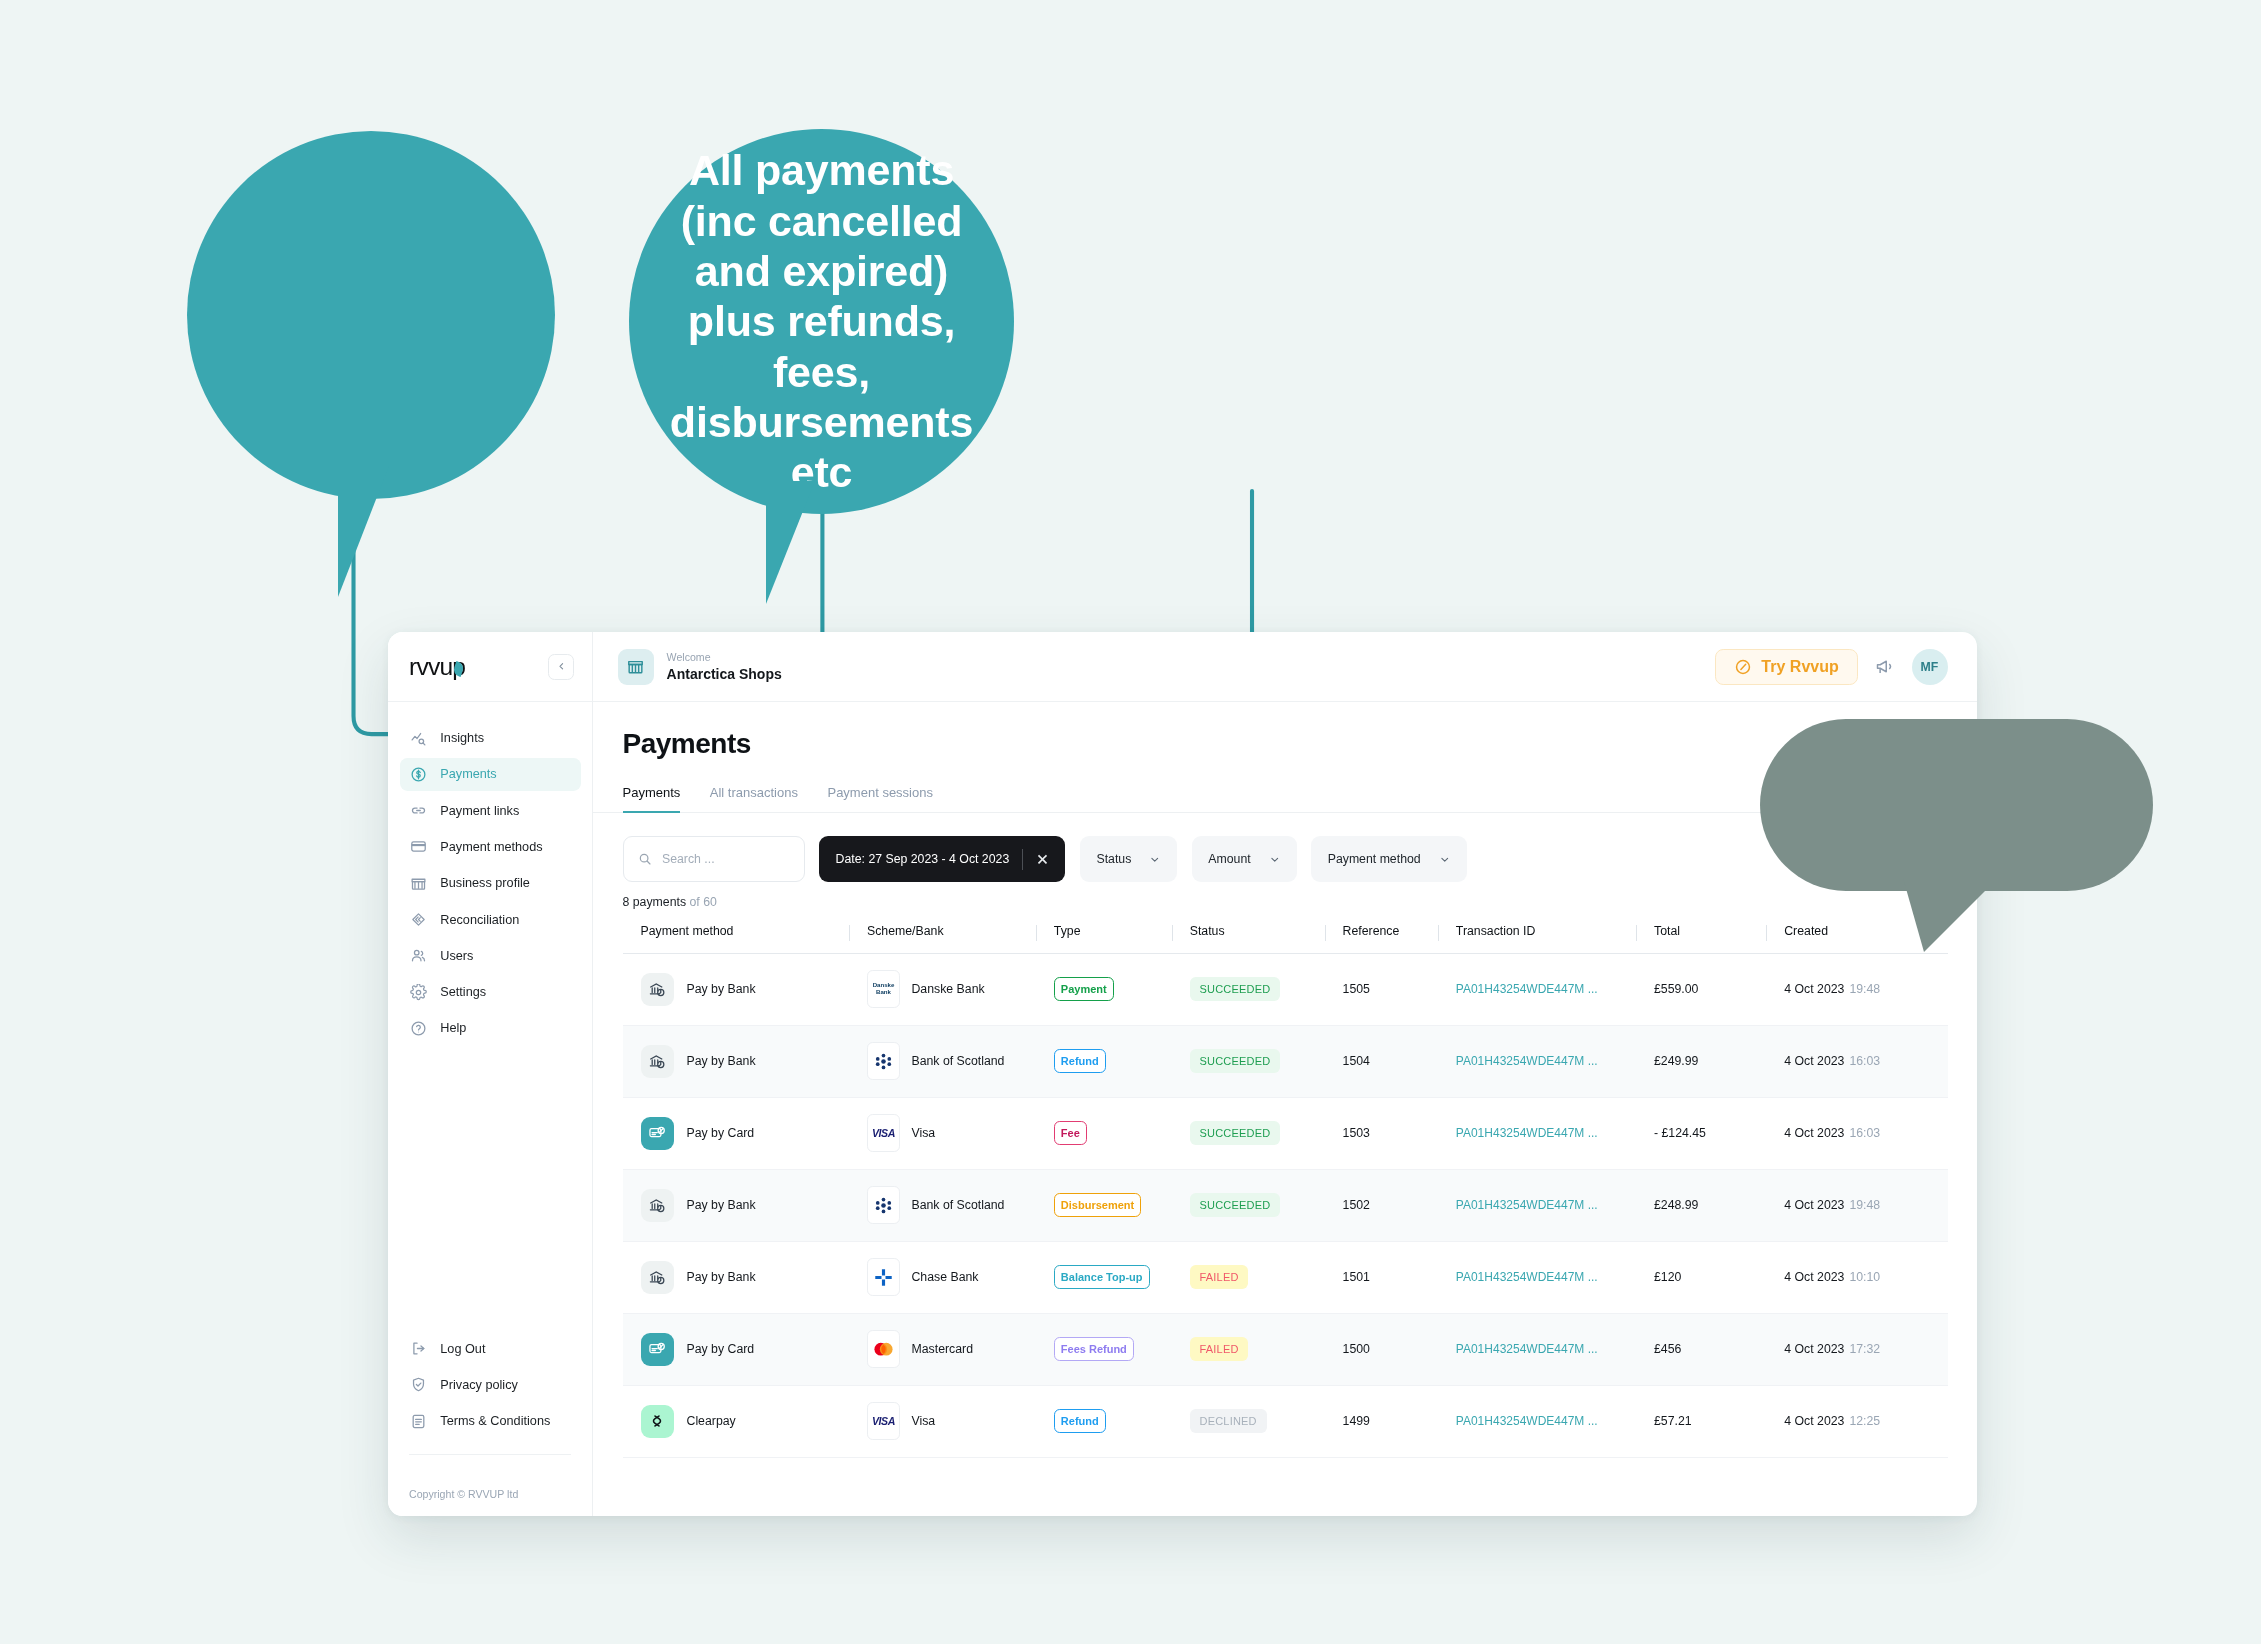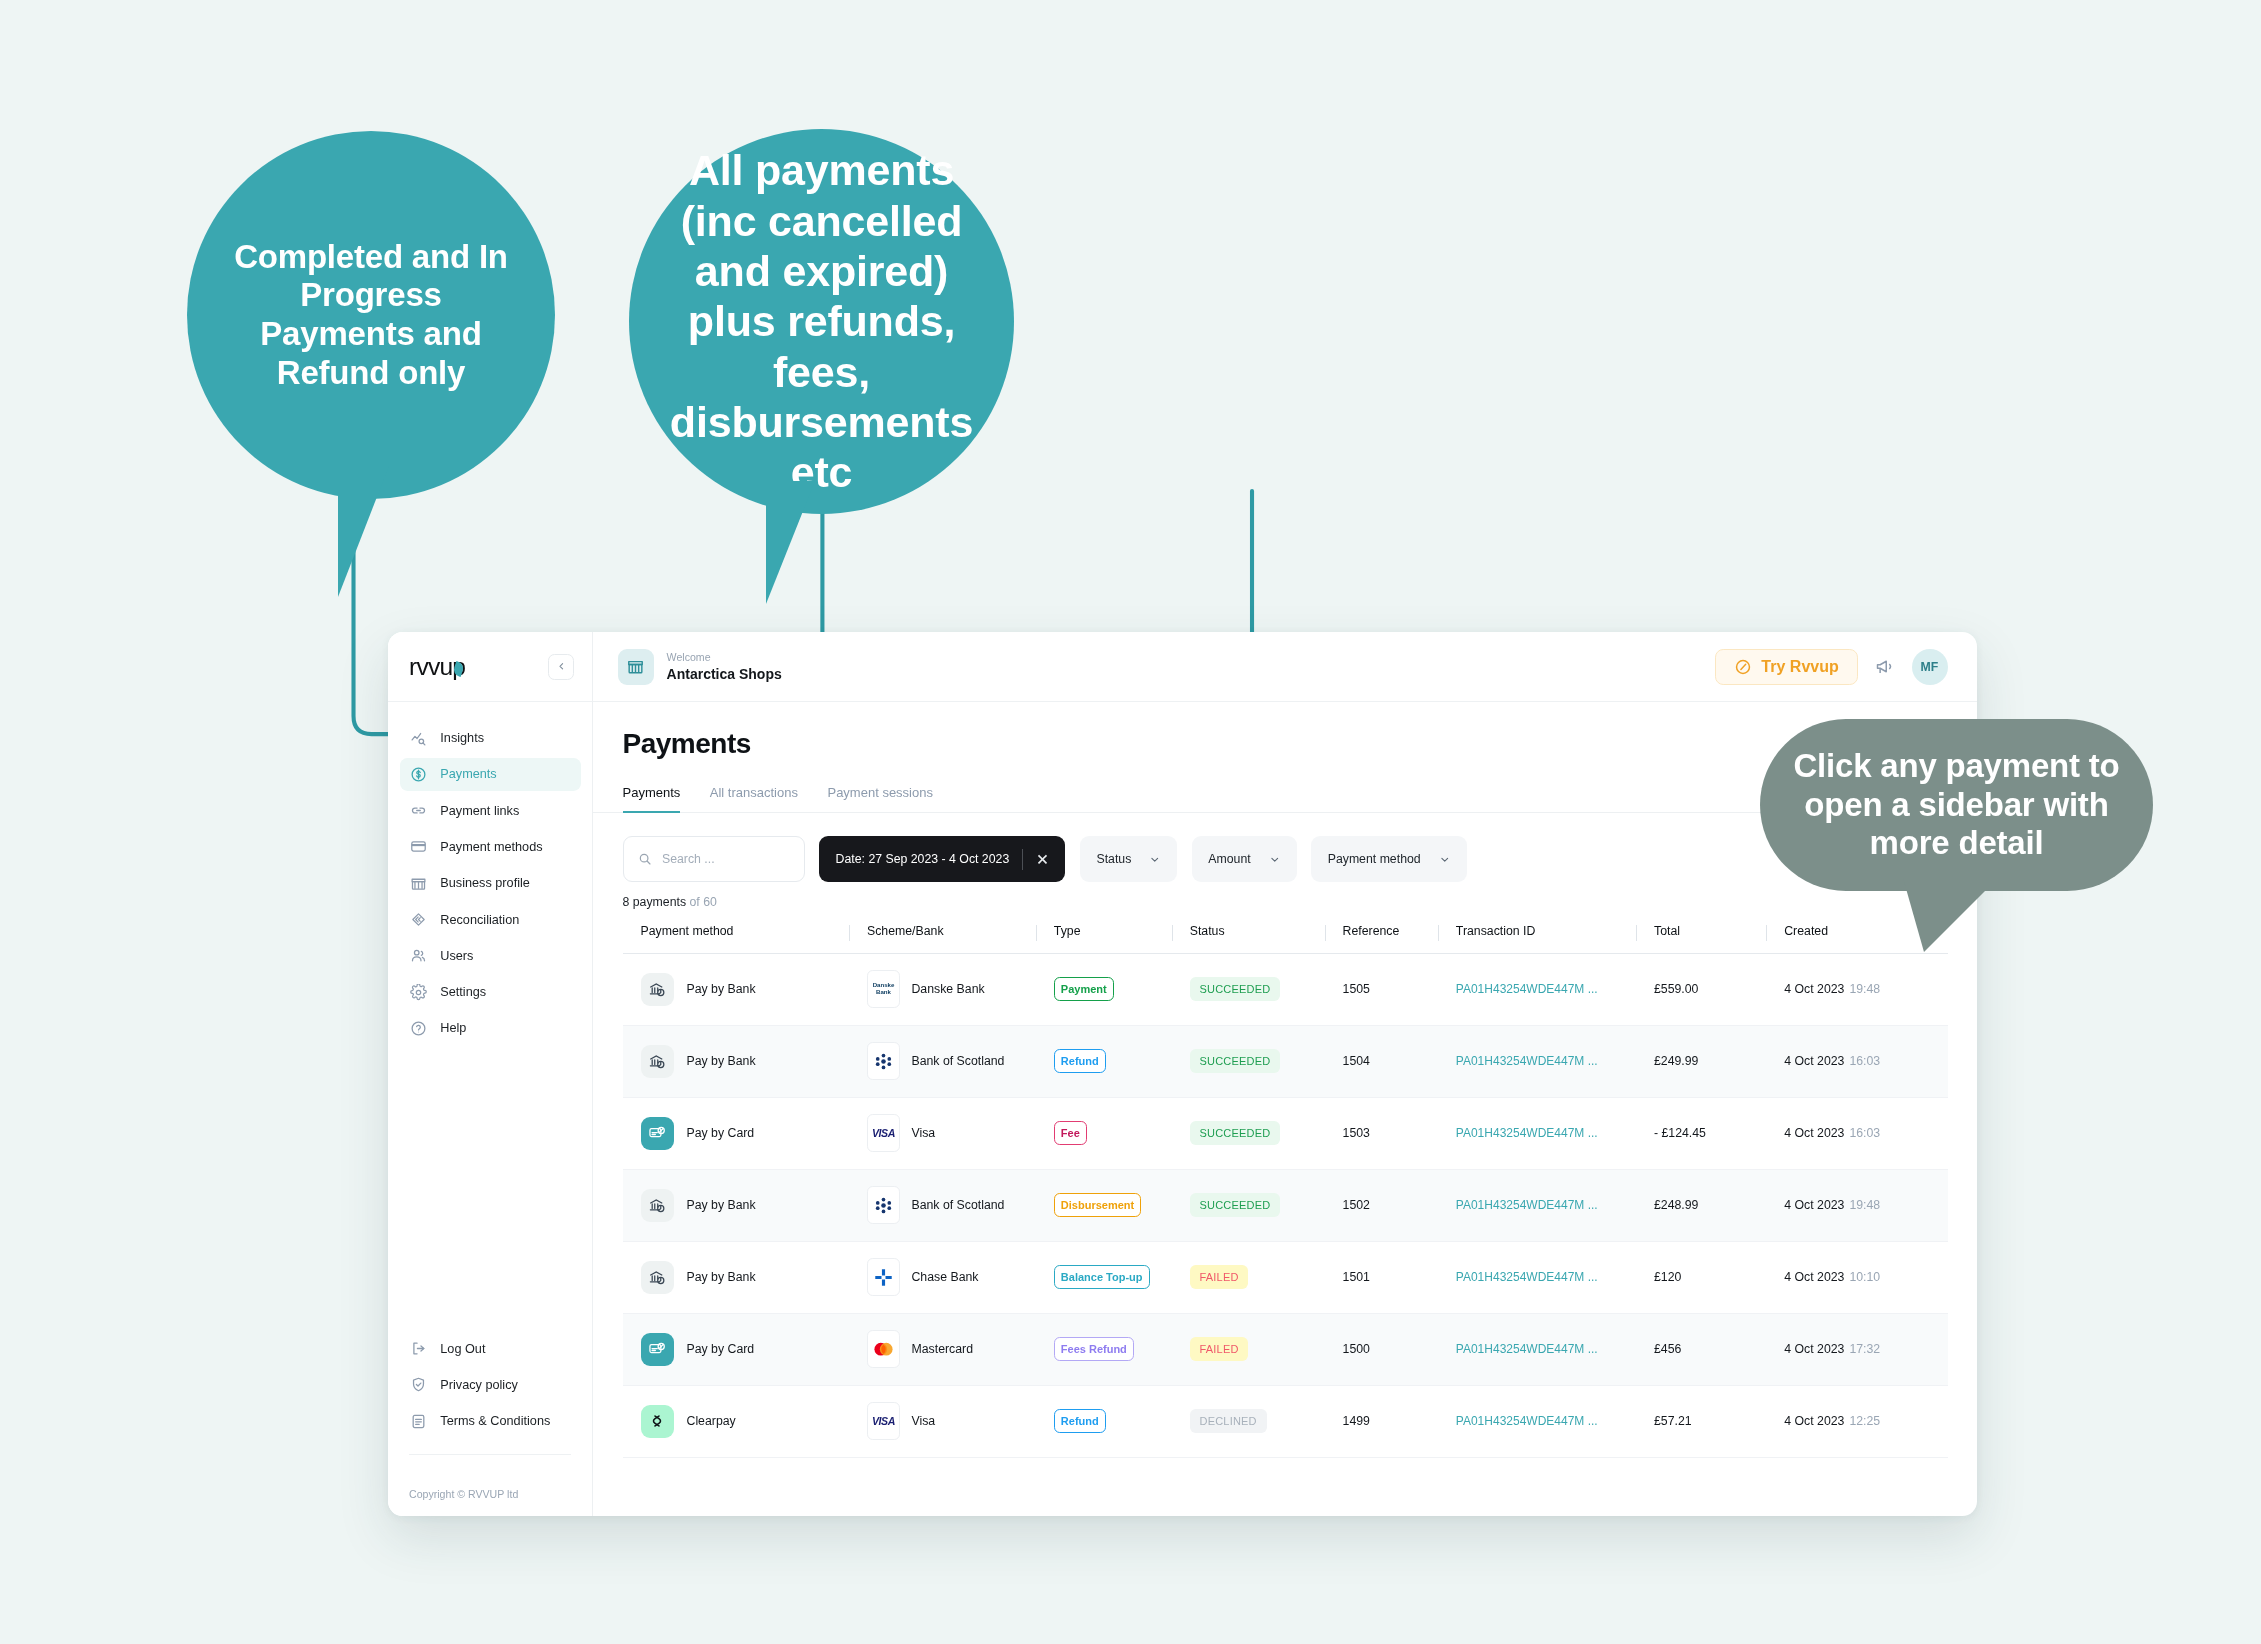--- a/index.html
+++ b/index.html
@@ -207,29 +207,27 @@
     </g>
     <g fill="#2e9aa4">
       <path d="M700 884 l26 13 -26 13 z"></path>
       <path d="M903 978 l13 26 13 -26 z"></path>
       <path d="M1037 978 l13 26 13 -26 z"></path>
     </g>
   </svg>
 
   <div class="bubble round" id="bubble1">
     <span class="tail"></span>
-    <span>Completed and In Progress Payments and Refund only</span>
   </div>
   <div class="bubble round" id="bubble2">
     <span class="tail"></span>
     <span>All payments (inc cancelled and expired)  plus refunds, fees, disbursements etc</span>
   </div>
   <div class="bubble" id="bubble4">
     <span class="tail"></span>
-    <span>Click any payment to open a sidebar with more detail</span>
   </div>
 
   <div id="app">
 
     <aside id="sidebar">
       <div class="brand-row">
         <div class="logo"><span>rvvup</span><span class="drop"></span></div>
         <div class="collapse-btn">
           <svg width="10.6" height="10.6" viewBox="0 0 24 24" fill="none" stroke="#7c8a99" stroke-width="2.4" stroke-linecap="round" stroke-linejoin="round">
               <polyline points="15 18 9 12 15 6"></polyline>

